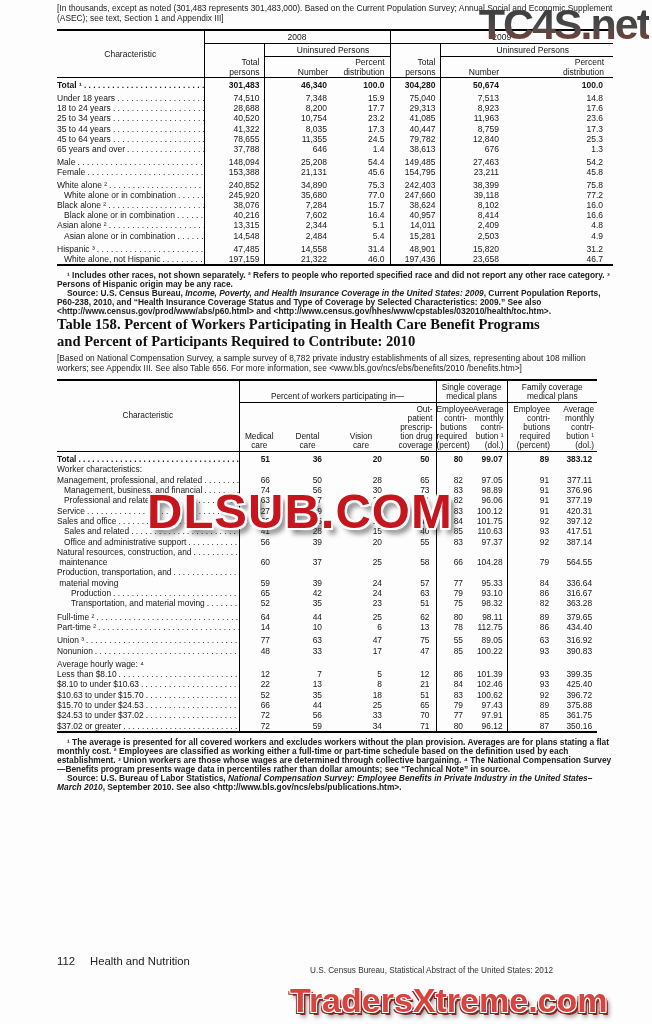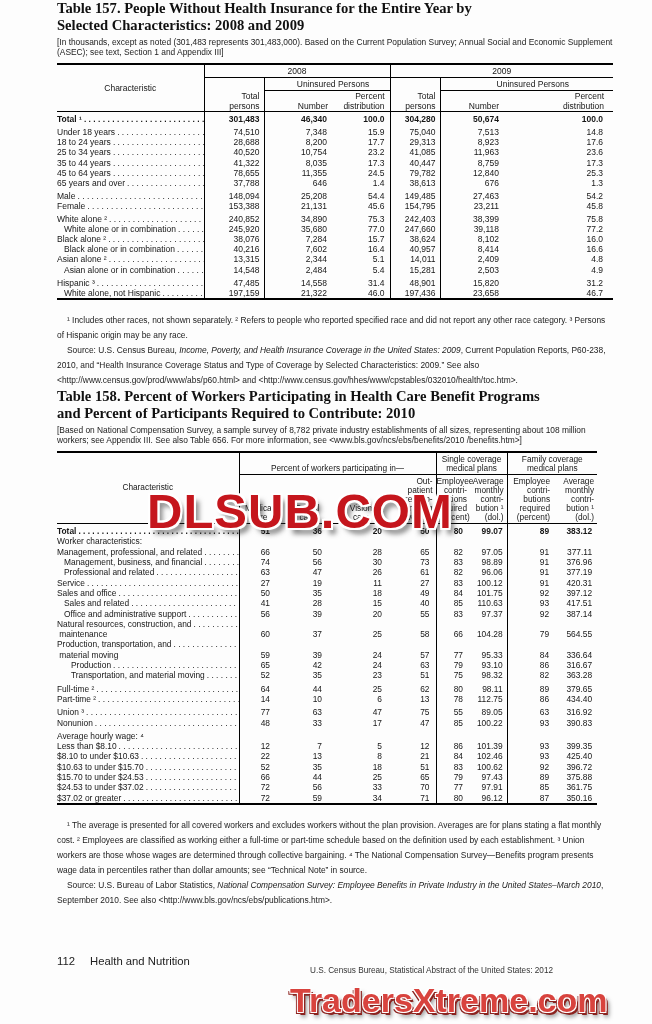--- a/index.html
+++ b/index.html
@@ -59,21 +59,21 @@
   #t158 th.ch{text-align:center;vertical-align:middle;}
   #t158 th.grp{text-align:center;padding:2px 0 1px 0;line-height:9.3px;}
   #t158 th.sub{text-align:right;padding:2px 3px 1px 0;}
   #t158 th.sub.cen{text-align:center;padding-right:8px;}
   #t158 td.q1{padding-right:17px;} #t158 td.q2{padding-right:14px;} #t158 td.q3{padding-right:12px;}
   #t158 td.q4{padding-right:6px;}  #t158 td.q5{padding-right:7px;}  #t158 td.q6{padding-right:4px;}
   #t158 td.q7{padding-right:4px;}  #t158 td.q8{padding-right:5px;}
   #t158 tbody tr:first-child td{padding-top:2px;}
 
   
-  .fn{font-size:8.4px;line-height:15px;margin:13px 0 0 0;color:#222;text-indent:10px;}
+  .fn{font-size:8.4px;line-height:9px;margin:5px 0 0 0;color:#222;text-indent:10px;font-weight:bold;}
   .fn i{font-style:italic;}
   .src{margin-top:0;}
 
   
   .pfoot{position:absolute;left:57px;top:955px;font-size:11.3px;color:#222;}
   .pfoot .num{margin-right:15px;}
   .pfoot-src{position:absolute;left:310px;top:966px;font-size:8.2px;color:#333;}
 
   
   .wm{position:absolute;z-index:6;font-family:"Liberation Sans",sans-serif;font-weight:900;}
@@ -88,25 +88,24 @@
                  5px 6px 5px rgba(40,40,40,.55);}
   .wm-bot{left:290px;top:983px;font-size:34px;line-height:1;letter-spacing:0;color:#d8433e;
     text-shadow:-1px -1px 0 #fff,1px -1px 0 #fff,-1px 1px 0 #fff,1px 1px 0 #fff,
                  2.5px 3px 0 #8c231f,-2px 2px 0 #8c231f,3.5px 4.5px 4px rgba(30,30,30,.5);}
 </style>
 </head>
 <body>
 
 <div class="page">
 
+  <div class="wm wm-top">TC4S.net</div>
 
   <div class="content">
 
-    <h2 class="ttl ttl157">Table 157. People Without Health Insurance for the Entire Year by
-Selected Characteristics: 2008 and 2009</h2>
     <p class="bnote">[In thousands, except as noted (301,483 represents 301,483,000). Based on the Current Population Survey; Annual Social and Economic Supplement (ASEC); see text, Section 1 and Appendix III]</p>
 
     <table id="t157">
       <colgroup>
         <col class="c1">
           <col class="c2">
           <col class="c3">
           <col class="c4">
         <col class="c5">
           <col class="c6">

